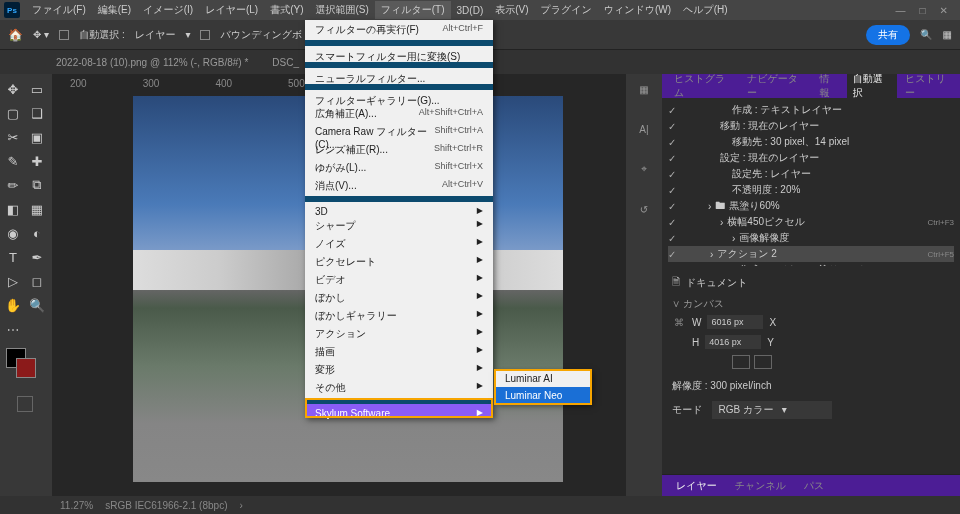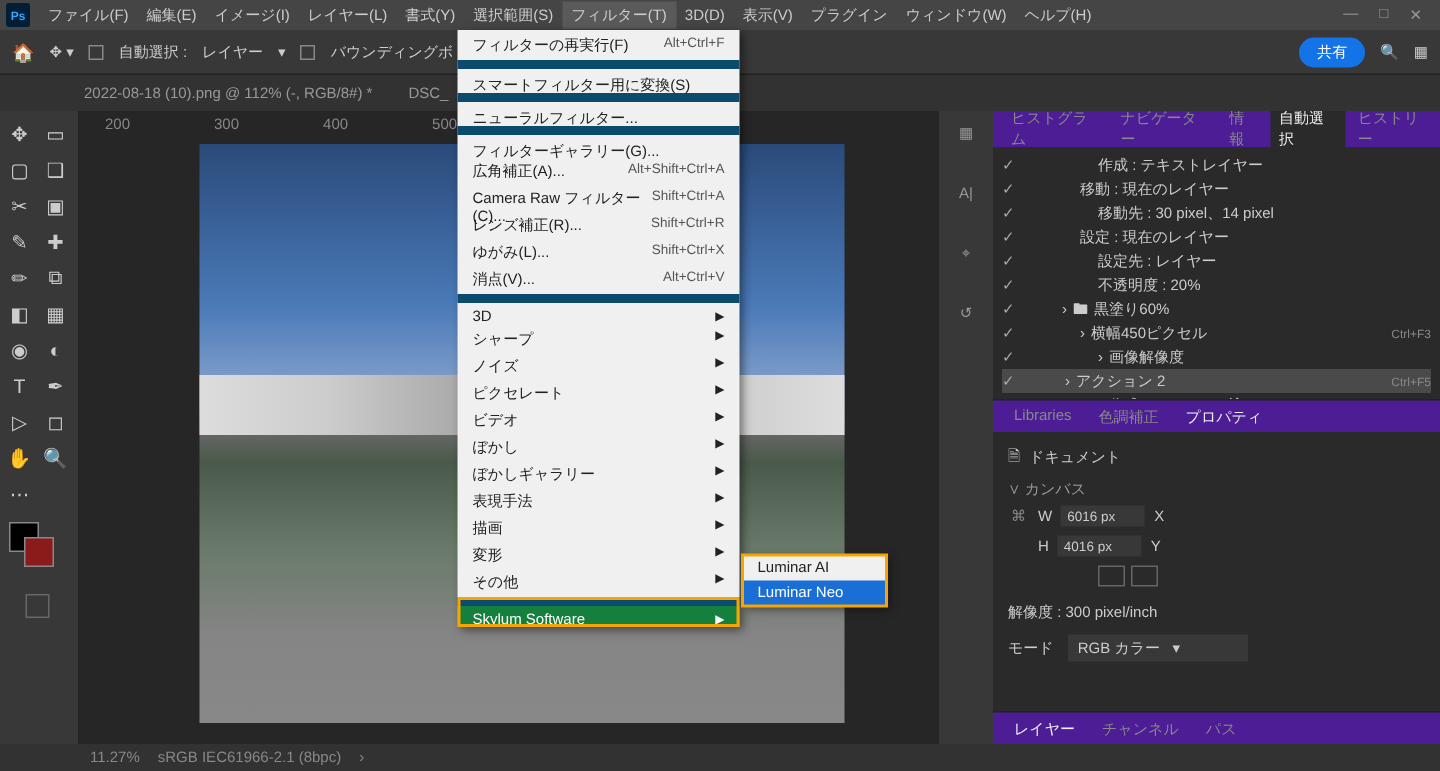--- a/index.html
+++ b/index.html
@@ -51,21 +51,21 @@
 .propbody .sel{background:#383838;padding:2px 6px;margin-left:4px;display:inline-block;width:120px}
 .layertabs{display:flex;height:22px;align-items:center;padding-left:6px;gap:2px;font-size:9px;color:#888;border-top:1px solid #222}
 .layertabs .pt{padding:4px 8px}
 .layertabs .pt.active{color:#eee}
 .status{position:absolute;bottom:0;left:0;right:0;height:18px;background:#323232;display:flex;align-items:center;padding-left:60px;color:#888;font-size:9px;gap:12px}
 .dropdown{position:absolute;top:20px;left:305px;width:188px;background:#f0f0f0;color:#222;box-shadow:2px 2px 6px rgba(0,0,0,.5);z-index:100}
 .dropdown .drow{display:flex;padding:3px 10px;height:18px;font-size:10px}
 .dropdown .drow.sep{border-top:6px solid #0c4a6e;margin-top:2px;padding-top:4px;height:20px}
 .dropdown .drow .sc{margin-left:auto;font-size:9px;color:#555}
 .dropdown .drow .arr{margin-left:auto;font-size:8px}
-.dropdown .drow.hl{background:#15803d;color:#fff}
+.dropdown .drow.hl{background:#8b5cf6;color:#fff}
 .dropdown .drow.outlined{outline:2px solid #f7a500;outline-offset:-2px}
 .submenu{position:absolute;top:370px;left:495px;width:96px;background:#f0f0f0;color:#222;box-shadow:2px 2px 6px rgba(0,0,0,.5);z-index:101;outline:2px solid #f7a500;outline-offset:-1px}
 .submenu .srow{padding:3px 10px;height:17px;font-size:10px;display:flex;align-items:center}
 .submenu .srow.hl{background:#1a6fd6;color:#fff}
 </style>
 </head>
 <body>
 
 <div class="menubar">
   <div class="logo">Ps</div>
@@ -223,25 +223,20 @@
           <span class="sc">Ctrl+F5</span>
         </div>
         <div class="row">
           <span class="chk">✓</span>
           <span class="ind" style="width:44px"></span>
           <span>› </span>
           <span>作成 : レイヤーの塗りつぶし</span>
         </div>
       </div>
 
-    <div class="propheader">
-      <div class="pt">Libraries</div>
-      <div class="pt">色調補正</div>
-      <div class="pt active">プロパティ</div>
-    </div>
     <div class="propbody">
       <div class="frow">
           <span>🗎</span>
           <span>ドキュメント</span>
         </div>
       <div class="section">∨ <span>カンバス</span></div>
       <div class="frow">
         <span class="link">⌘</span>
         <span>W</span>
         <input value="6016 px" style="">
@@ -329,21 +324,21 @@
       </div>
       <div class="drow">
         <span>ぼかし</span>
         <span class="arr">▶</span>
       </div>
       <div class="drow">
         <span>ぼかしギャラリー</span>
         <span class="arr">▶</span>
       </div>
       <div class="drow">
-        <span>表現手法</span>
+        <span>アクション</span>
         <span class="arr">▶</span>
       </div>
       <div class="drow">
         <span>描画</span>
         <span class="arr">▶</span>
       </div>
       <div class="drow">
         <span>変形</span>
         <span class="arr">▶</span>
       </div>

